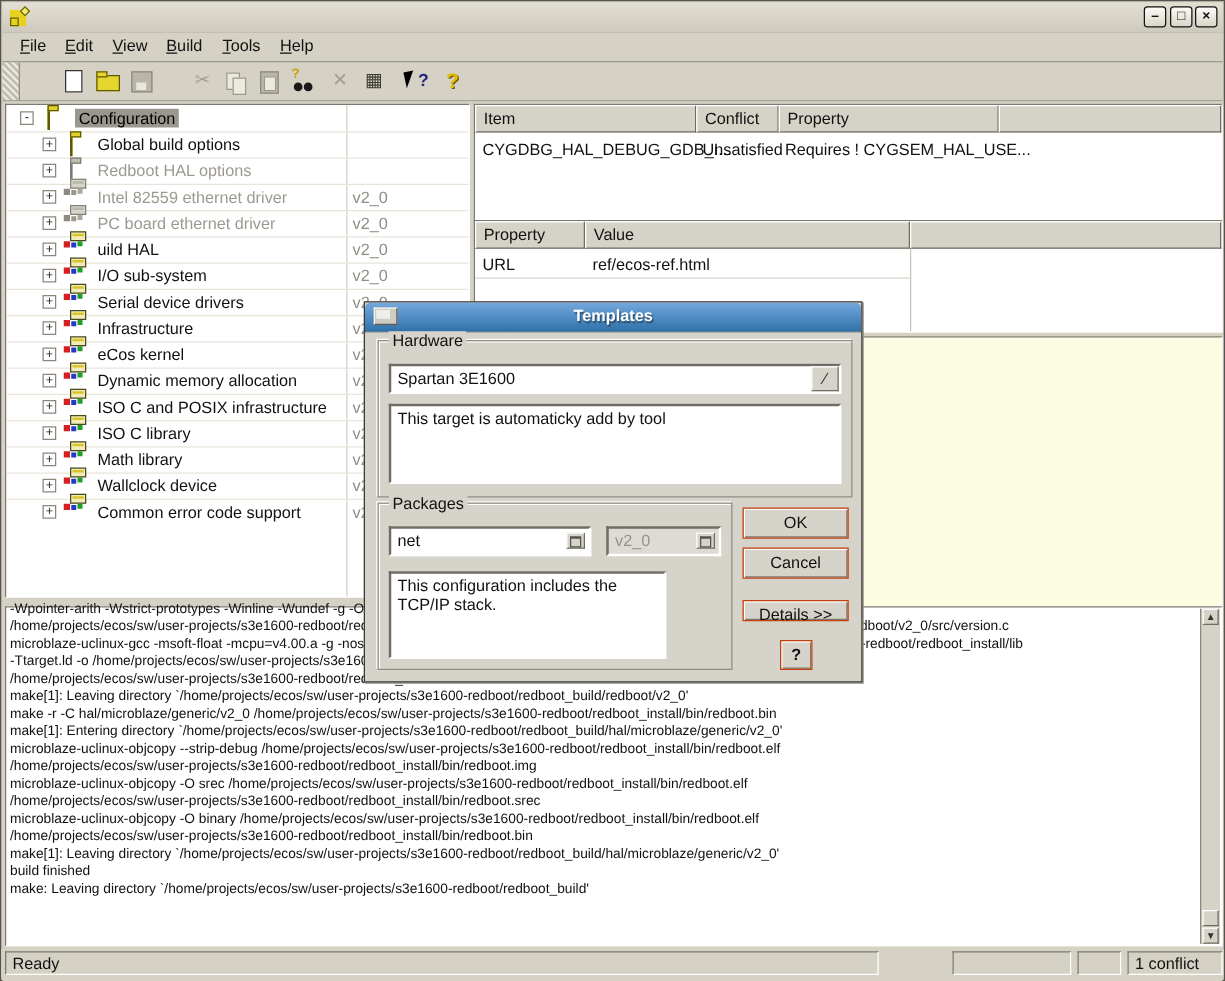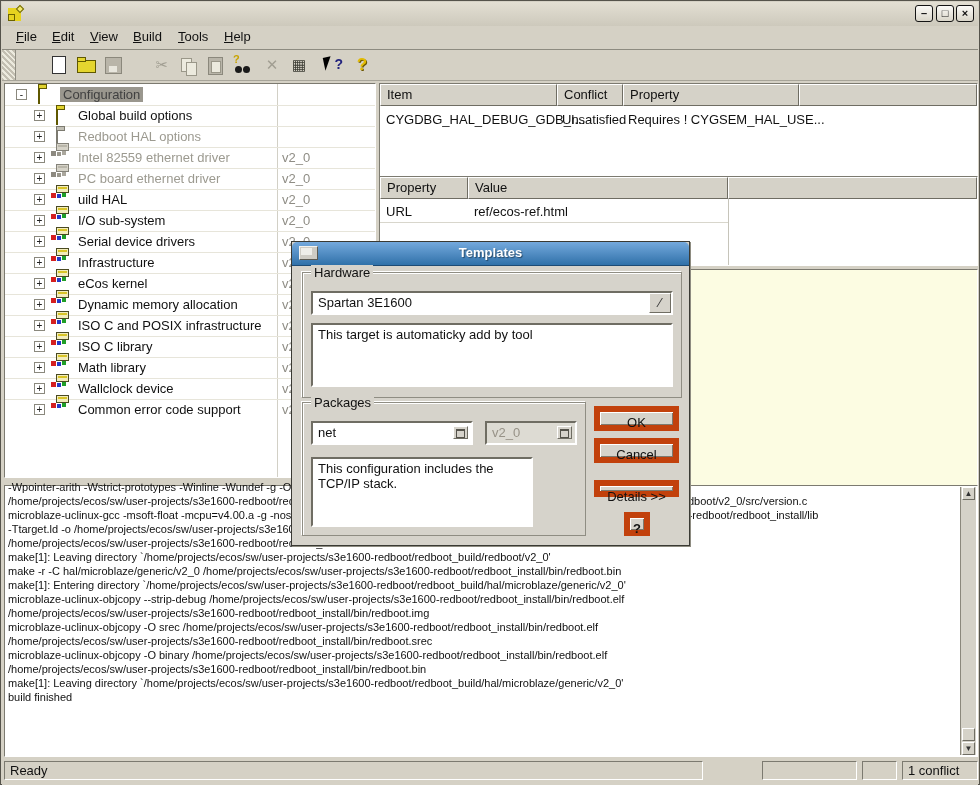--- a/index.html
+++ b/index.html
@@ -57,21 +57,21 @@
   
   .treecol{position:absolute;left:272px;top:0;bottom:0;width:1px;background:#d2d0c6;}
   .trow{position:relative;height:20px;border-bottom:1px solid #e7e5da;}
   .exp{position:absolute;top:4px;width:11px;height:11px;background:#fff;border:1px solid #8a887d;
        text-align:center;line-height:9px;font-size:10px;color:#222;box-sizing:border-box;}
   .root .exp{left:11px}.child .exp{left:29px}
   .ticon{position:absolute;top:3px;}
   .root .ticon{left:33px}.child .ticon{left:51px}
   .lbl{position:absolute;top:2px;white-space:nowrap;}
   .root .lbl{left:55px}.child .lbl{left:73px}
-  .sel{background:#9a978e;color:#404040;padding:0 3px;}
+  .sel{background:#9a978e;color:#000000;padding:0 3px;}
   .ver{position:absolute;left:277px;top:2px;color:#8f8d85;}
   .gray .lbl{color:#9c9a90;}
   .fold{width:17px;height:12px;background:#e0d22f;border:1px solid #5f5800;position:relative;box-sizing:border-box;}
   .fold::before{content:"";position:absolute;left:-1px;top:-4px;width:7px;height:3px;background:#e0d22f;border:1px solid #5f5800;}
   .fold.gf{background:#c2c0b5;border-color:#7c7a70;}
   .fold.gf::before{background:#c2c0b5;border-color:#7c7a70;}
   .pkg{width:16px;height:14px;position:relative;}
   .pkg u{position:absolute;left:0;bottom:0;width:13px;height:8px;background:#f2ecba;border:1px solid #4a4a22;box-sizing:border-box;}
   .pkg u::before{content:"";position:absolute;left:1px;top:1px;right:1px;height:2px;background:#d8c428;}
   .pkg i{position:absolute;left:1px;top:1px;width:4px;height:4px;background:#2439c8;box-shadow:5px -1px 0 #1f9e28;}
@@ -133,21 +133,21 @@
     border:1px solid;border-color:#fff #6f6d63 #6f6d63 #fff;box-sizing:border-box;}
   .combo .cbtn-sq::after{content:"";position:absolute;right:2px;top:2px;width:7px;height:6px;border:1px solid #55534b;border-top-width:2px;}
   .cb-hw{left:8px;top:18px;width:362px;height:24px;}
   .cb-net{left:8px;top:18px;width:162px;height:24px;}
   .cb-ver{left:182px;top:18px;width:92px;height:24px;background:#dddbd3;}
   .cb-ver .val{color:#979287;}
   .descbox{position:absolute;background:#fff;border:2px solid;border-color:#6f6d63 #fff #fff #6f6d63;
     box-sizing:border-box;padding:2px 5px;overflow:hidden;}
   .d-hw{left:8px;top:50px;width:362px;height:64px;}
   .d-pk{left:8px;top:54px;width:222px;height:70px;}
-  .dbtn{position:absolute;background:#d6d3cb;border:6px solid #c2410c;box-shadow:inset 1px 1px 0 #fff,inset -1px -1px 0 #7c7a70;
+  .dbtn{position:absolute;background:#d6d3cb;border:1px solid #c2410c;box-shadow:inset 1px 1px 0 #fff,inset -1px -1px 0 #7c7a70;
     text-align:center;padding-top:3px;box-sizing:border-box;}
   .db-ok{left:302px;top:164px;width:85px;height:25px;}
   .db-cancel{left:302px;top:196px;width:85px;height:25px;}
   .db-details{left:302px;top:238px;width:85px;height:17px;}
   .db-help{left:332px;top:270px;width:26px;height:24px;font-weight:bold;}
 </style>
 </head>
 <body>
 
 <div class="stage">
@@ -351,20 +351,21 @@
       <div class="logline">make -r -C hal/microblaze/generic/v2_0 /home/projects/ecos/sw/user-projects/s3e1600-redboot/redboot_install/bin/redboot.bin</div>
       <div class="logline">make[1]: Entering directory `/home/projects/ecos/sw/user-projects/s3e1600-redboot/redboot_build/hal/microblaze/generic/v2_0'</div>
       <div class="logline">microblaze-uclinux-objcopy --strip-debug /home/projects/ecos/sw/user-projects/s3e1600-redboot/redboot_install/bin/redboot.elf</div>
       <div class="logline">/home/projects/ecos/sw/user-projects/s3e1600-redboot/redboot_install/bin/redboot.img</div>
       <div class="logline">microblaze-uclinux-objcopy -O srec /home/projects/ecos/sw/user-projects/s3e1600-redboot/redboot_install/bin/redboot.elf</div>
       <div class="logline">/home/projects/ecos/sw/user-projects/s3e1600-redboot/redboot_install/bin/redboot.srec</div>
       <div class="logline">microblaze-uclinux-objcopy -O binary /home/projects/ecos/sw/user-projects/s3e1600-redboot/redboot_install/bin/redboot.elf</div>
       <div class="logline">/home/projects/ecos/sw/user-projects/s3e1600-redboot/redboot_install/bin/redboot.bin</div>
       <div class="logline">make[1]: Leaving directory `/home/projects/ecos/sw/user-projects/s3e1600-redboot/redboot_build/hal/microblaze/generic/v2_0'</div>
       <div class="logline">build finished</div>
+      <div class="logline">make: Leaving directory `/home/projects/ecos/sw/user-projects/s3e1600-redboot/redboot_build'</div>
     </div>
     <div class="vsb">
       <div class="sbtn sb-up">▲</div>
       <div class="sb-thumb"></div>
       <div class="sbtn sb-dn">▼</div>
     </div>
   </div>
 
   <div class="statusbar">
     <div class="spanel sp-ready">Ready</div>

